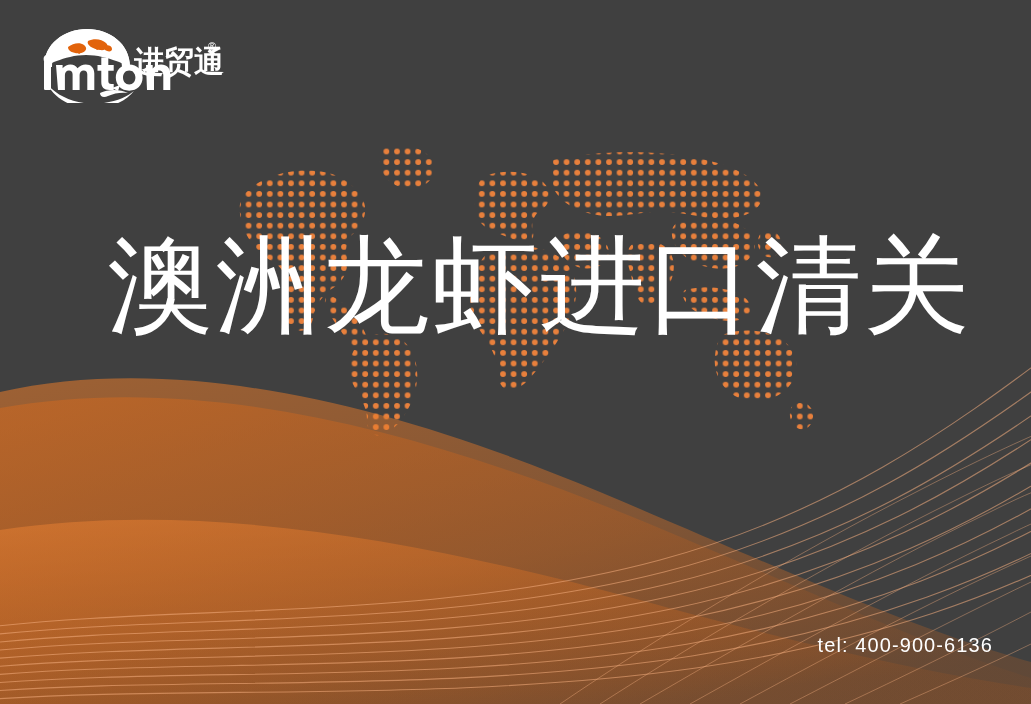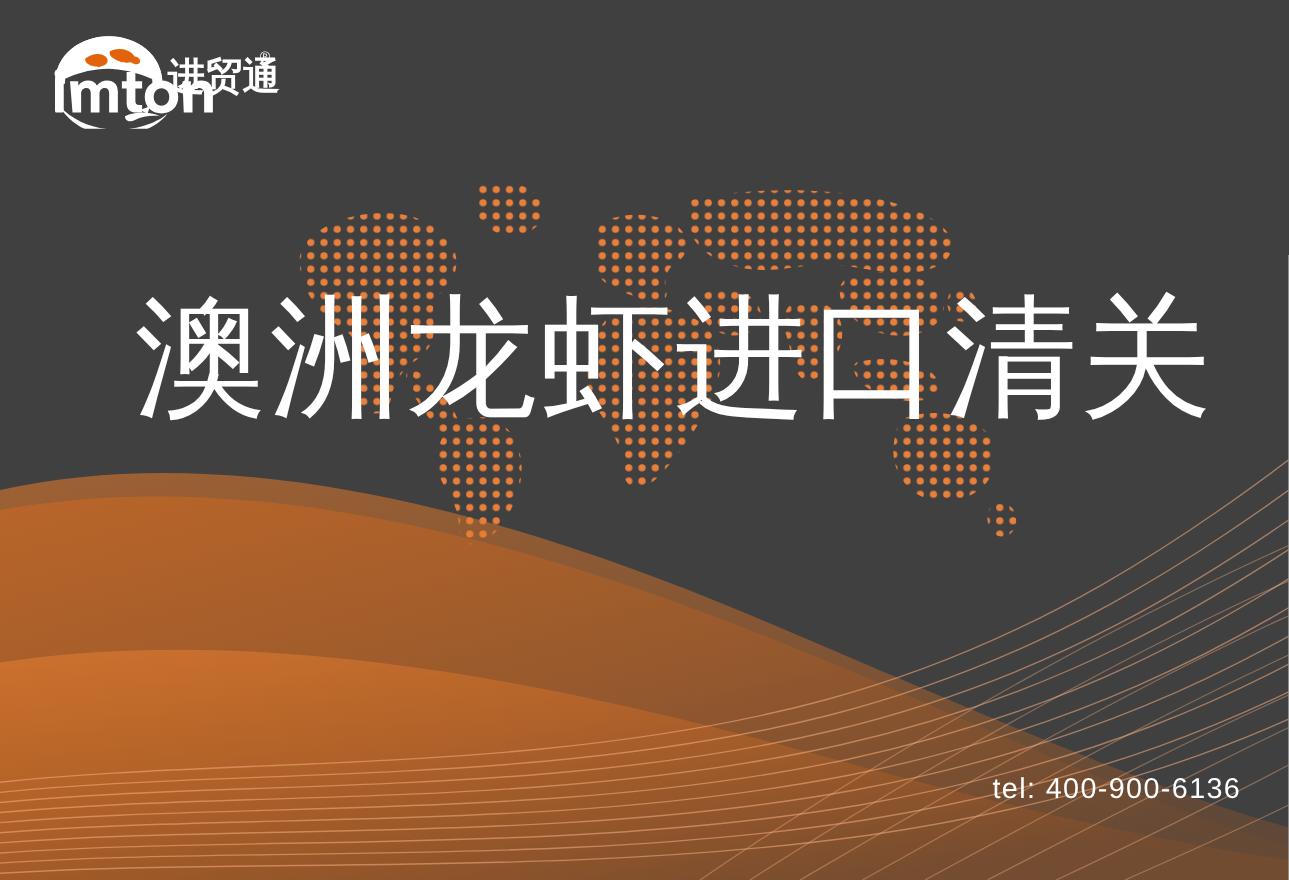--- a/index.html
+++ b/index.html
@@ -61,23 +61,23 @@
   }
   #headline .hl-line {
     display: block;
     margin-left: 48px;
   }
 
   
   #phone {
     position: absolute;
     right: 38px;
-    top: 617px;
+    top: 634px;
     color: #ffffff;
-    font-size: 23px;
+    font-size: 20px;
     letter-spacing: 1.1px;
     font-family: "Liberation Sans", "DejaVu Sans", sans-serif;
     white-space: nowrap;
   }
 </style>
 </head>
 <body>
 
 <div id="banner">
 

